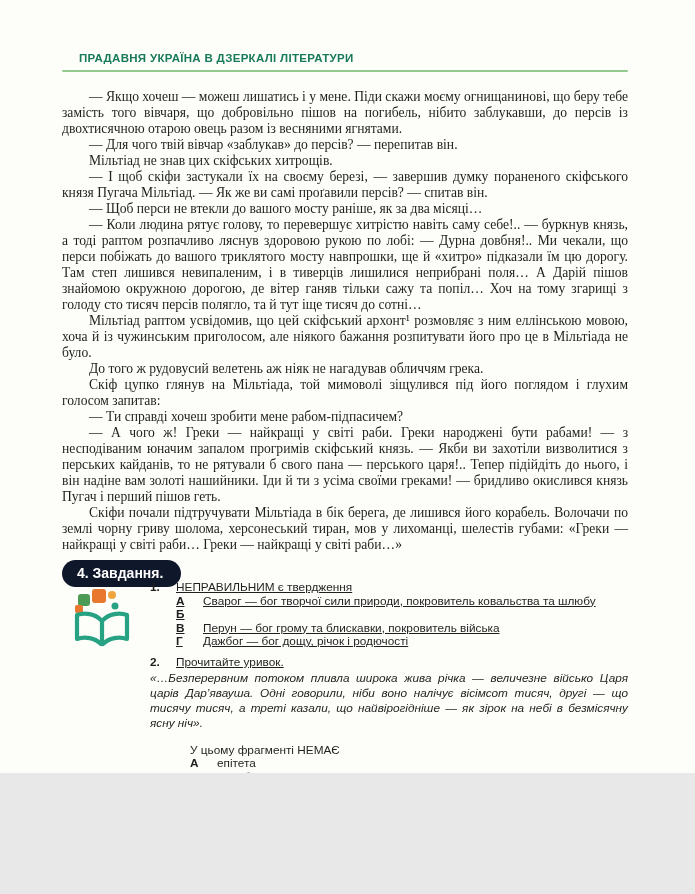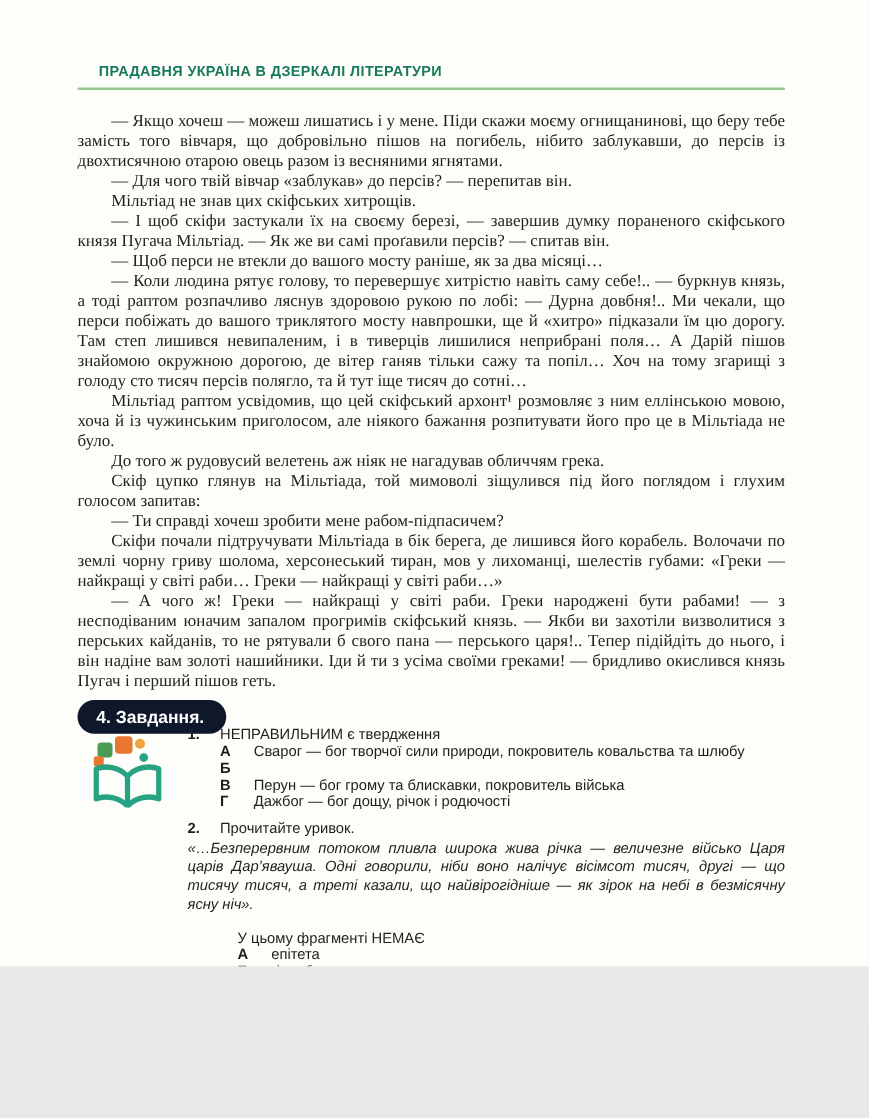--- a/index.html
+++ b/index.html
@@ -39,21 +39,21 @@
     padding:5px 18px 6px 15px;border-radius:14px;
   }
   .tasks-icon{position:absolute;left:70px;top:586px;}
   .tasks{
     position:absolute;left:150px;top:581px;width:478px;
     font-family:"Liberation Sans", sans-serif;
     font-size:11.8px;line-height:13.6px;color:#1f1f1f;
   }
   .task-row{display:flex;}
   .task-num{width:26px;flex:none;font-weight:bold;}
-  .task-body{flex:1;}
+  .task-body{flex:1;text-decoration:underline;}
   .task-gap{height:7px;}
   .option{display:flex;}
   .opt-letter{width:27px;flex:none;font-weight:bold;}
   .quote{
     font-style:italic;text-align:justify;line-height:15px;
     margin:1px 0 13px 0;
   }
   .task-cont{margin-left:40px;}
   
   .footnote-rule{
@@ -85,22 +85,22 @@
     <p>— Якщо хочеш — можеш лишатись і у мене. Піди скажи моєму огнищанинові, що беру тебе замість того вівчаря, що добровільно пішов на погибель, нібито заблукавши, до персів із двохтисячною отарою овець разом із весняними ягнятами.</p>
     <p>— Для чого твій вівчар «заблукав» до персів? — перепитав він.</p>
     <p>Мільтіад не знав цих скіфських хитрощів.</p>
     <p>— І щоб скіфи застукали їх на своєму березі, — завершив думку пораненого скіфського князя Пугача Мільтіад. — Як же ви самі проґавили персів? — спитав він.</p>
     <p>— Щоб перси не втекли до вашого мосту раніше, як за два місяці…</p>
     <p>— Коли людина рятує голову, то перевершує хитрістю навіть саму себе!.. — буркнув князь, а тоді раптом розпачливо ляснув здоровою рукою по лобі: — Дурна довбня!.. Ми чекали, що перси побіжать до вашого триклятого мосту навпрошки, ще й «хитро» підказали їм цю дорогу. Там степ лишився невипаленим, і в тиверців лишилися неприбрані поля… А Дарій пішов знайомою окружною дорогою, де вітер ганяв тільки сажу та попіл… Хоч на тому згарищі з голоду сто тисяч персів полягло, та й тут іще тисяч до сотні…</p>
     <p>Мільтіад раптом усвідомив, що цей скіфський архонт¹ розмовляє з ним еллінською мовою, хоча й із чужинським приголосом, але ніякого бажання розпитувати його про це в Мільтіада не було.</p>
     <p>До того ж рудовусий велетень аж ніяк не нагадував обличчям грека.</p>
     <p>Скіф цупко глянув на Мільтіада, той мимоволі зіщулився під його поглядом і глухим голосом запитав:</p>
     <p>— Ти справді хочеш зробити мене рабом-підпасичем?</p>
+    <p>— А чого ж! Греки — найкращі у світі раби. Греки народжені бути рабами! — з несподіваним юначим запалом прогримів скіфський князь. — Якби ви захотіли визволитися з перських кайданів, то не рятували б свого пана — перського царя!.. Тепер підійдіть до нього, і він надіне вам золоті нашийники. Іди й ти з усіма своїми греками! — бридливо окислився князь Пугач і перший пішов геть.</p>
     <p>Скіфи почали підтручувати Мільтіада в бік берега, де лишився його корабель. Волочачи по землі чорну гриву шолома, херсонеський тиран, мов у лихоманці, шелестів губами: «Греки — найкращі у світі раби… Греки — найкращі у світі раби…»</p>
-    <p>— А чого ж! Греки — найкращі у світі раби. Греки народжені бути рабами! — з несподіваним юначим запалом прогримів скіфський князь. — Якби ви захотіли визволитися з перських кайданів, то не рятували б свого пана — перського царя!.. Тепер підійдіть до нього, і він надіне вам золоті нашийники. Іди й ти з усіма своїми греками! — бридливо окислився князь Пугач і перший пішов геть.</p>
   </div>
 
   <div class="badge">4. Завдання.</div>
 
   <div class="tasks-icon">
     <svg width="64" height="68" viewBox="0 0 64 68" aria-hidden="true">
       <rect x="8" y="8" width="12" height="12" rx="3" fill="#4c9b55"></rect>
       <rect x="22" y="3" width="14" height="14" rx="3" fill="#e8772f"></rect>
       <circle cx="42" cy="9" r="4" fill="#f0a43e"></circle>
       <circle cx="45" cy="20" r="3.5" fill="#27a384"></circle>

